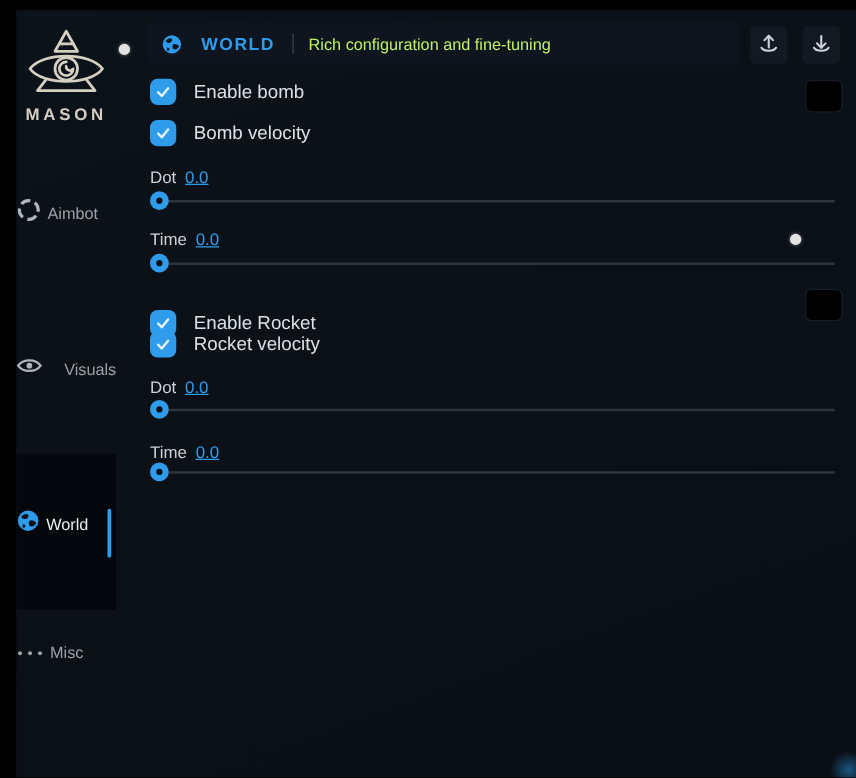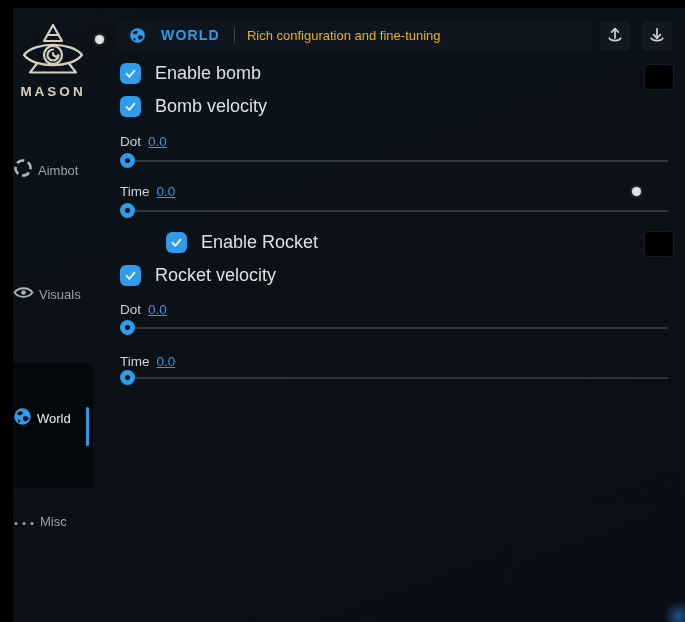--- a/index.html
+++ b/index.html
@@ -41,39 +41,39 @@
   .header-bar {
     position:absolute; left:105px; top:10px; width:474px; height:34px;
     background:#0e151e; border-radius:4px; display:flex; align-items:center;
   }
   .header-globe { margin-left:11px; width:17px; height:17px; }
   .header-title {
     margin-left:15px; font-size:14px; font-weight:bold; letter-spacing:1.2px;
     color:#2e9ceb;
   }
   .header-sep { margin-left:14px; width:1px; height:16px; background:#39424d; }
-  .header-subtitle { margin-left:12px; font-size:13px; color:#eab308; }
+  .header-subtitle { margin-left:12px; font-size:13px; color:#bef264; }
   .icon-btn {
     position:absolute; top:13px; width:30px; height:30px; background:#121922;
     border:none; border-radius:4px; display:flex; align-items:center;
     justify-content:center; cursor:pointer; padding:0;
   }
   .btn-upload { left:587px; }
   .btn-download { left:629px; }
 
   
   .check-row {
     position:absolute; left:107px; height:21px; display:flex; align-items:center;
     gap:14px; cursor:pointer;
   }
   .checkbox {
     width:21px; height:21px; border-radius:6px; background:#2e9ceb;
     display:flex; align-items:center; justify-content:center; flex:0 0 auto;
   }
-  .check-label { font-size:18px; color:#dce1e6; }
+  .check-label { font-size:15px; color:#dce1e6; }
   .swatch {
     position:absolute; left:631px; width:28px; height:24px; background:#000000;
     border:1px solid #161d26; border-radius:5px; cursor:pointer;
   }
   .slider-label {
     position:absolute; left:107px; height:15px; font-size:13.5px; color:#ced3d8;
     display:flex; gap:7px; align-items:center;
   }
   .slider-value { color:#2e9ceb; font-weight:500;text-decoration:underline; }
   .slider { position:absolute; left:107px; width:548px; height:15px; cursor:pointer; }
@@ -126,21 +126,21 @@
 
     <div class="nav-item" style="top:150px;">
       <span>
         <svg width="20" height="20" viewBox="0 0 20 20" fill="none">
           <circle cx="10" cy="10" r="7.5" stroke="#aeb6bd" stroke-width="2.6" stroke-dasharray="7.8 3.98" stroke-dashoffset="9.8" stroke-linecap="butt" transform="rotate(23 10 10)"></circle>
         </svg>
       </span>
       <span class="nav-label">Aimbot</span>
     </div>
 
-    <div class="nav-item" style="top:277px;">
+    <div class="nav-item" style="top:277px;justify-content:space-between;">
       <span>
         <svg width="21" height="15" viewBox="0 0 21 15" fill="none">
           <path d="M1.5 7.5 C5.5 1.8 15.5 1.8 19.5 7.5 C15.5 13.2 5.5 13.2 1.5 7.5 Z" stroke="#aeb6bd" stroke-width="1.8"></path>
           <circle cx="10.5" cy="7.5" r="2.3" fill="#aeb6bd"></circle>
         </svg>
       </span>
       <span class="nav-label">Visuals</span>
     </div>
 
     <div class="world-block">
@@ -234,21 +234,21 @@
   <div class="slider-label" style="top:176px;">
     <span>Time</span>
     <span class="slider-value">0.0</span>
   </div>
   <div class="cursor-dot" style="left:619px; top:179px;"></div>
   <div class="slider" style="top:195px;">
     <div class="track"></div>
     <div class="handle"></div>
   </div>
 
-  <div class="check-row" style="top:224px;margin-left:46px;">
+  <div class="check-row" style="top:240px;">
     <span class="checkbox">
       <svg width="13" height="13" viewBox="0 0 18 18" fill="none" stroke="#eaf4fb" stroke-width="2.6" stroke-linecap="round" stroke-linejoin="round">
         <path d="M3.5 9.5 L7.5 13.5 L14.5 5"></path>
       </svg>
     </span>
     <span class="check-label">Enable Rocket</span>
   </div>
   <div class="swatch" style="top:223px;"></div>
 
   <div class="check-row" style="top:257px;">

